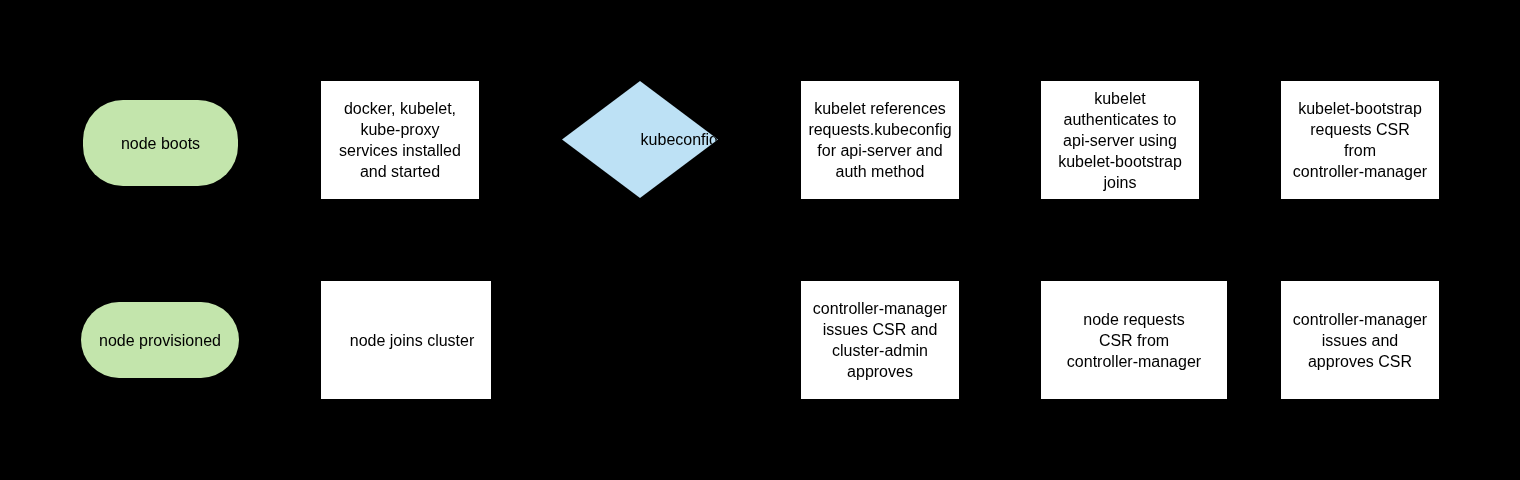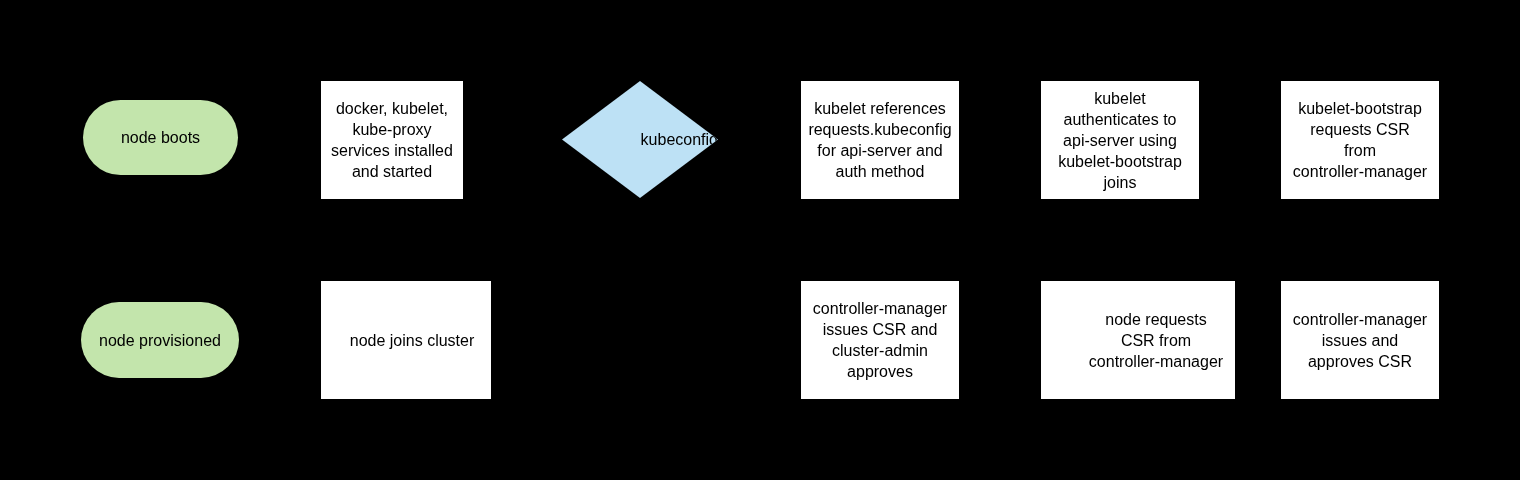--- a/index.html
+++ b/index.html
@@ -37,31 +37,31 @@
   }
   .process {
     background: var(--color-process-fill, #ffffff);
   }
   .decision {
     background: var(--color-decision-fill, #bde1f5);
     clip-path: polygon(50% 0%, 100% 50%, 50% 100%, 0% 50%);
     text-align: right;
   }
   
-  .n-r1c1 { left: 83px;   top: 100px; width: 155px; height: 75px;  }
-  .n-r1c2 { left: 321px;  top: 81px;  width: 142px; height: 118px; }
+  .n-r1c1 { left: 83px;   top: 100px; width: 155px; height: 86px;  }
+  .n-r1c2 { left: 321px;  top: 81px;  width: 158px; height: 118px; }
   .n-r1c3 { left: 562px;  top: 81px;  width: 156px; height: 117px; }
   .n-r1c4 { left: 801px;  top: 81px;  width: 158px; height: 118px; }
   .n-r1c5 { left: 1041px; top: 81px;  width: 158px; height: 118px; }
   .n-r1c6 { left: 1281px; top: 81px;  width: 158px; height: 118px; }
   .n-r2c1 { left: 81px;   top: 302px; width: 158px; height: 76px;  }
   .n-r2c2 { left: 321px;  top: 281px; width: 158px; height: 118px; padding-left: 12px; }
   .n-r2c3 { left: 561px;  top: 281px; width: 158px; height: 118px; }
   .n-r2c4 { left: 801px;  top: 281px; width: 158px; height: 118px; }
-  .n-r2c5 { left: 1041px; top: 281px; width: 158px; height: 118px; padding-left: 36px; }
+  .n-r2c5 { left: 1041px; top: 281px; width: 186px; height: 118px; }
   .n-r2c6 { left: 1281px; top: 281px; width: 158px; height: 118px; }
 </style>
 </head>
 <body>
 
 <div class="canvas">
 
   <div class="node terminator n-r1c1">
     <span class="label">node boots</span>
   </div>

